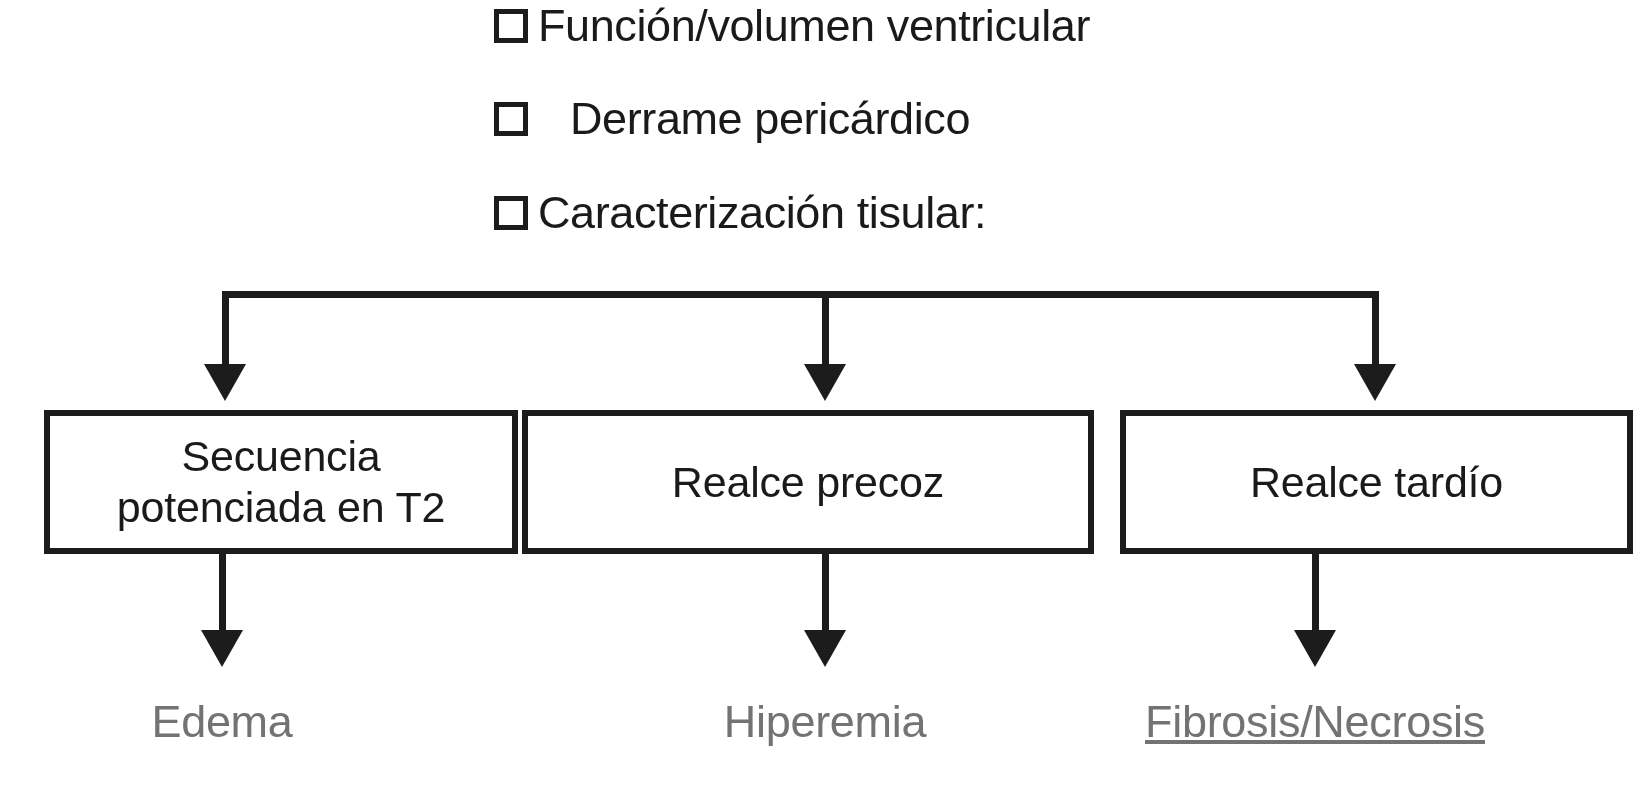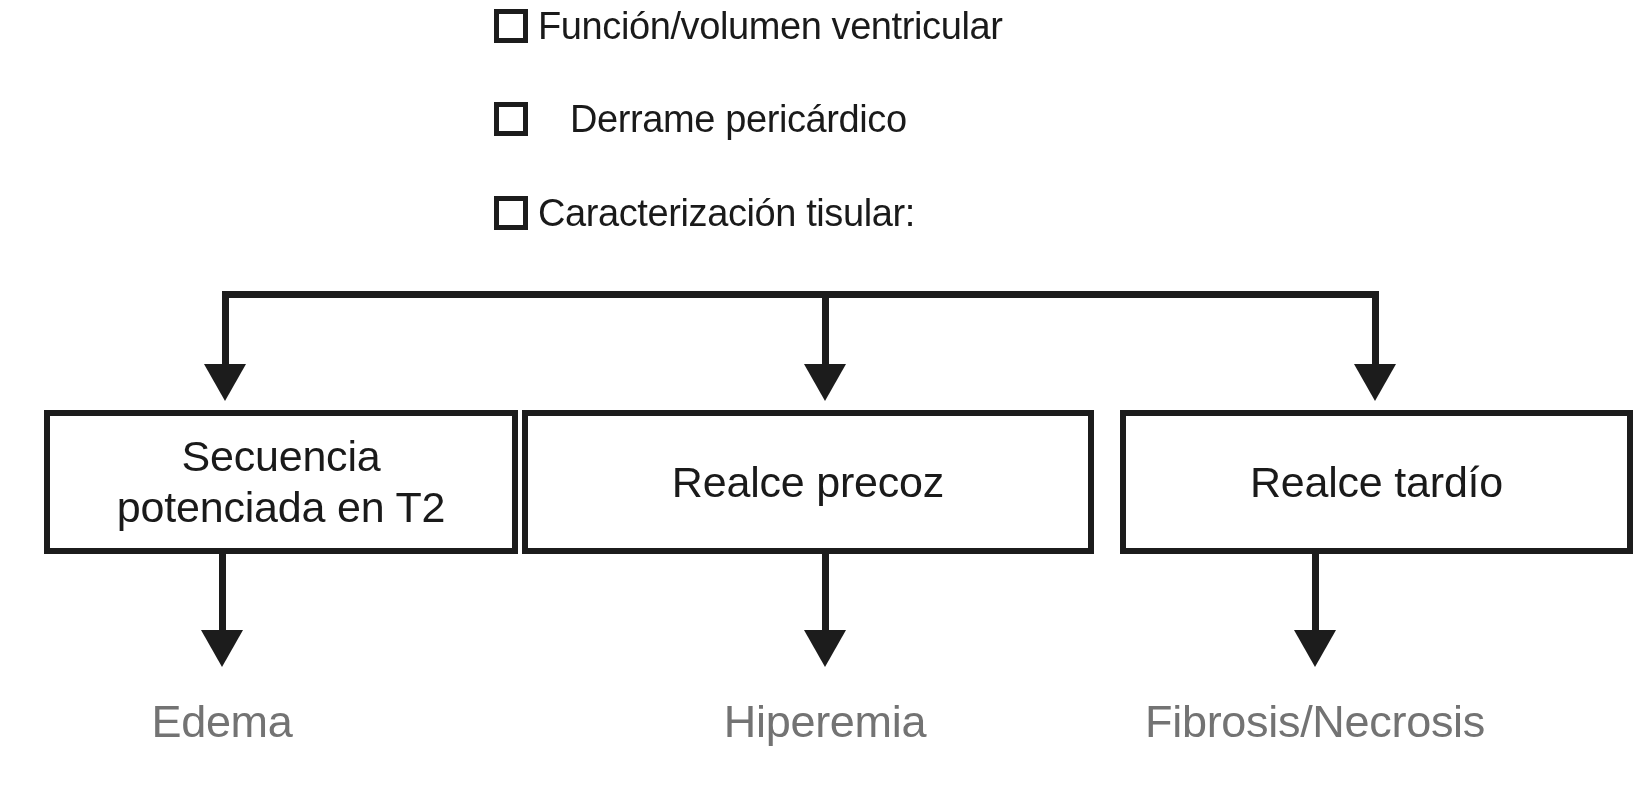--- a/index.html
+++ b/index.html
@@ -42,21 +42,21 @@
     width: 24px;
     height: 24px;
     border: 5px solid #1c1c1c;
     background: #ffffff;
     box-sizing: content-box;
     flex: 0 0 auto;
     display: block;
   }
   .check-label {
     margin-left: 10px;
-    font-size: 38px;
+    font-size: 45px;
     line-height: 52px;
     letter-spacing: -0.4px;
     color: #1a1a1a;
   }
 
   
   .bus-h {
     position: absolute;
     left: 222px;
     top: 291px;
@@ -136,21 +136,21 @@
     font-size: 45px;
     line-height: 54px;
     color: #737373;
     white-space: nowrap;
     letter-spacing: -0.3px;
     text-align: center;
     transform: translateX(-50%);
   }
   .out-1 { left: 222px; }
   .out-2 { left: 825px; }
-  .out-3 { left: 1315px; }
+  .out-3 { left: 1315px; text-decoration: underline; }
 </style>
 </head>
 <body>
 
 <div id="canvas">
 
   <div class="checklist">
 
     <div class="check-row r0">
       <span class="checkbox"></span>

